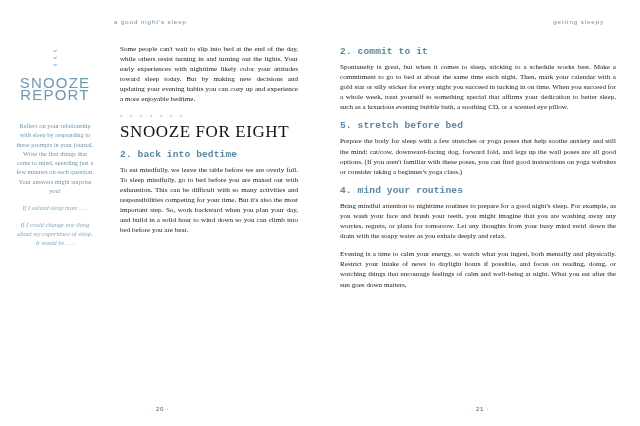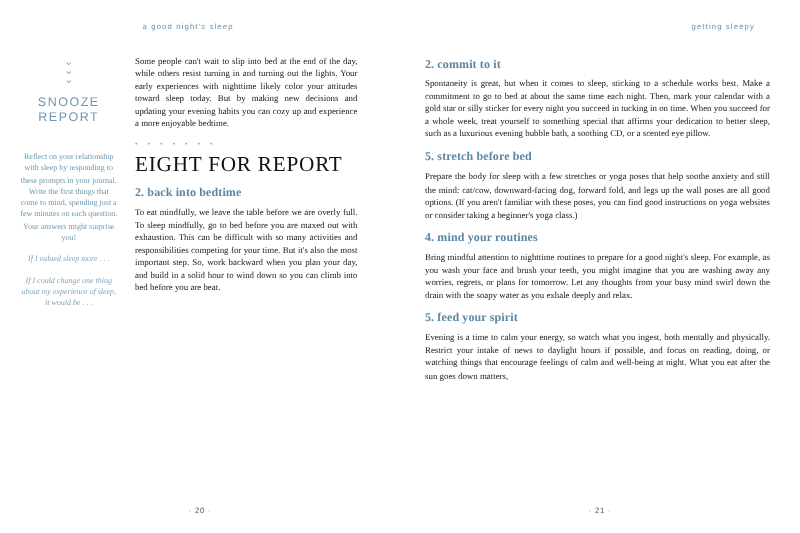--- a/index.html
+++ b/index.html
@@ -38,21 +38,21 @@
     font-size: 6.2px;
     letter-spacing: 0.9px;
     color: #6b8ea8;
     text-transform: lowercase;
   }
   .rh-left { text-align: left; padding-left: 96px; }
   .rh-right { text-align: right; padding-right: 18px; }
 
   .left-body {
     position: absolute;
-    left: 108px;
+    left: 120px;
     top: 44px;
     width: 178px;
   }
   .col-right {
     position: absolute;
     left: 20px;
     top: 44px;
     width: 276px;
   }
 
@@ -74,21 +74,21 @@
   }
   .chev {
     color: #7fa6bd;
     font-size: 9px;
     line-height: 7px;
     letter-spacing: 0;
   }
   .chev div { margin: 0; }
   .snooze-title {
     font-family: "Liberation Sans", sans-serif;
-    font-size: 10px;
+    font-size: 15px;
     letter-spacing: 1.2px;
     color: #6f97b0;
     line-height: 12px;
     margin-top: 10px;
     margin-bottom: 20px;
     font-weight: normal;
   }
   .sidebar-text {
     font-size: 6.4px;
     line-height: 9.3px;
@@ -112,21 +112,21 @@
   }
   h1.display {
     font-family: "Liberation Serif", serif;
     font-size: 17px;
     letter-spacing: 0.6px;
     font-weight: normal;
     margin: 0 0 7px 0;
     color: #111;
   }
   h2.sec {
-    font-family: Liberation Serif, serif;
+    font-family: Liberation Mono, monospace;
     font-size: 9.6px;
     font-weight: bold;
     color: #5b86a3;
     margin: 2px 0 5px 0;
     letter-spacing: 0.1px;
   }
   .folio {
     position: absolute;
     bottom: 14px;
     font-family: "Liberation Sans", sans-serif;
@@ -153,41 +153,40 @@
       </div>
       <div class="snooze-title">SNOOZE REPORT</div>
       <p class="sidebar-text">Reflect on your relationship with sleep by responding to these prompts in your journal. Write the first things that come to mind, spending just a few minutes on each question. Your answers might surprise you!</p>
       <p class="sidebar-italic">If I valued sleep more . . .</p>
       <p class="sidebar-italic">If I could change one thing about my experience of sleep, it would be . . .</p>
     </div>
 
     <div class="left-body">
       <p class="body">Some people can't wait to slip into bed at the end of the day, while others resist turning in and turning out the lights. Your early experiences with nighttime likely color your attitudes toward sleep today. But by making new decisions and updating your evening habits you can cozy up and experience a more enjoyable bedtime.</p>
       <div class="dots">• • • • • • •</div>
-      <h1 class="display">EIGHT FOR REPORT</h1>
+      <h1 class="display">SNOOZE FOR EIGHT</h1>
       <h2 class="sec">2. back into bedtime</h2>
       <p class="body">To eat mindfully, we leave the table before we are overly full. To sleep mindfully, go to bed before you are maxed out with exhaustion. This can be difficult with so many activities and responsibilities competing for your time. But it's also the most important step. So, work backward when you plan your day, and build in a solid hour to wind down so you can climb into bed before you are beat.</p>
     </div>
 
     <div class="folio folio-left">· 20 ·</div>
   </div>
 
   <div class="page page-right">
     <div class="running-head rh-right">getting sleepy</div>
 
     <div class="col-right">
       <h2 class="sec">2. commit to it</h2>
       <p class="body">Spontaneity is great, but when it comes to sleep, sticking to a schedule works best. Make a commitment to go to bed at about the same time each night. Then, mark your calendar with a gold star or silly sticker for every night you succeed in tucking in on time. When you succeed for a whole week, treat yourself to something special that affirms your dedication to better sleep, such as a luxurious evening bubble bath, a soothing CD, or a scented eye pillow.</p>
 
       <h2 class="sec">5. stretch before bed</h2>
       <p class="body">Prepare the body for sleep with a few stretches or yoga poses that help soothe anxiety and still the mind: cat/cow, downward-facing dog, forward fold, and legs up the wall poses are all good options. (If you aren't familiar with these poses, you can find good instructions on yoga websites or consider taking a beginner's yoga class.)</p>
 
       <h2 class="sec">4. mind your routines</h2>
       <p class="body">Bring mindful attention to nighttime routines to prepare for a good night's sleep. For example, as you wash your face and brush your teeth, you might imagine that you are washing away any worries, regrets, or plans for tomorrow. Let any thoughts from your busy mind swirl down the drain with the soapy water as you exhale deeply and relax.</p>
 
-      <h2 class="sec">5. feed your spirit</h2>
       <p class="body">Evening is a time to calm your energy, so watch what you ingest, both mentally and physically. Restrict your intake of news to daylight hours if possible, and focus on reading, doing, or watching things that encourage feelings of calm and well-being at night. What you eat after the sun goes down matters,</p>
     </div>
 
     <div class="folio folio-right">· 21 ·</div>
   </div>
 
 </div>
 
 </body></html>

